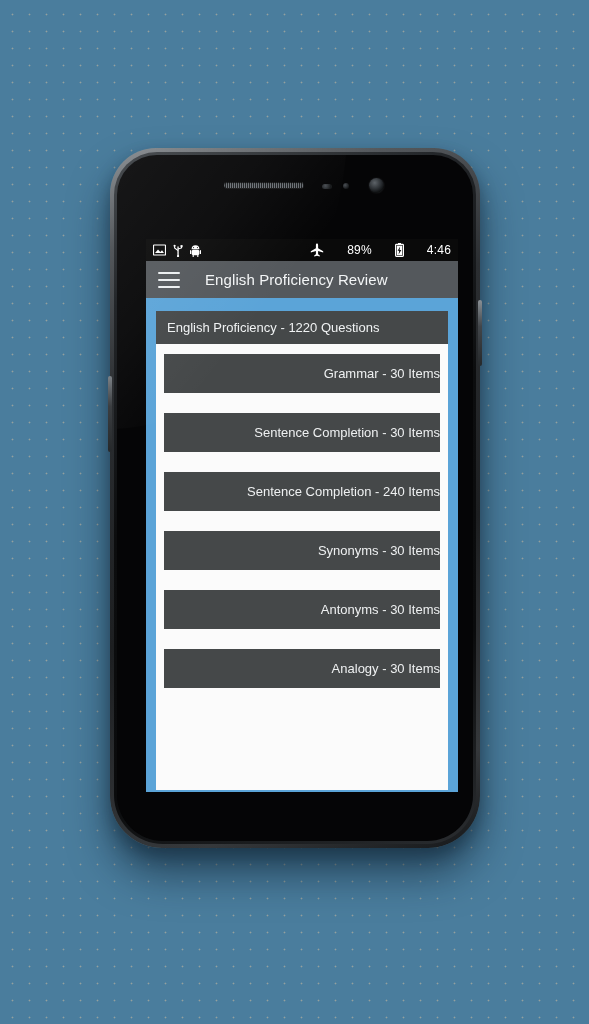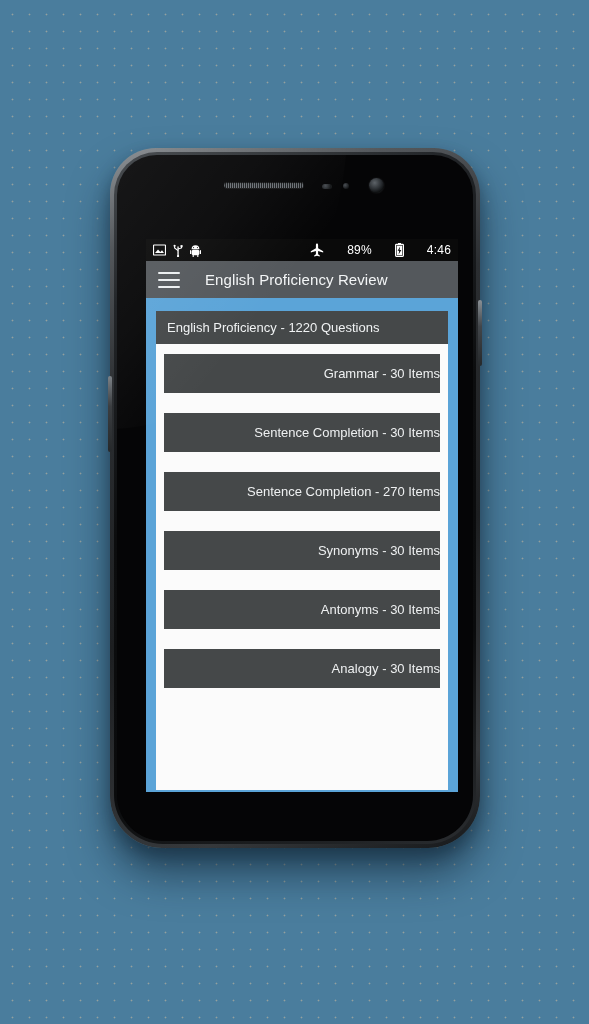--- a/index.html
+++ b/index.html
@@ -287,21 +287,21 @@
             <span></span>
           </div>
           <div id="app-bar-title">English Proficiency Review</div>
         </div>
 
         <div id="content-frame">
           <div id="section-header">English Proficiency - 1220 Questions</div>
           <div id="list-panel">
             <div class="list-item">Grammar - 30 Items</div>
             <div class="list-item">Sentence Completion - 30 Items</div>
-            <div class="list-item">Sentence Completion - 270 Items</div>
+            <div class="list-item">Sentence Completion - 240 Items</div>
             <div class="list-item">Synonyms - 30 Items</div>
             <div class="list-item">Antonyms - 30 Items</div>
             <div class="list-item">Analogy - 30 Items</div>
           </div>
         </div>
 
       </div>
 
       <div id="gloss"></div>
     </div>

